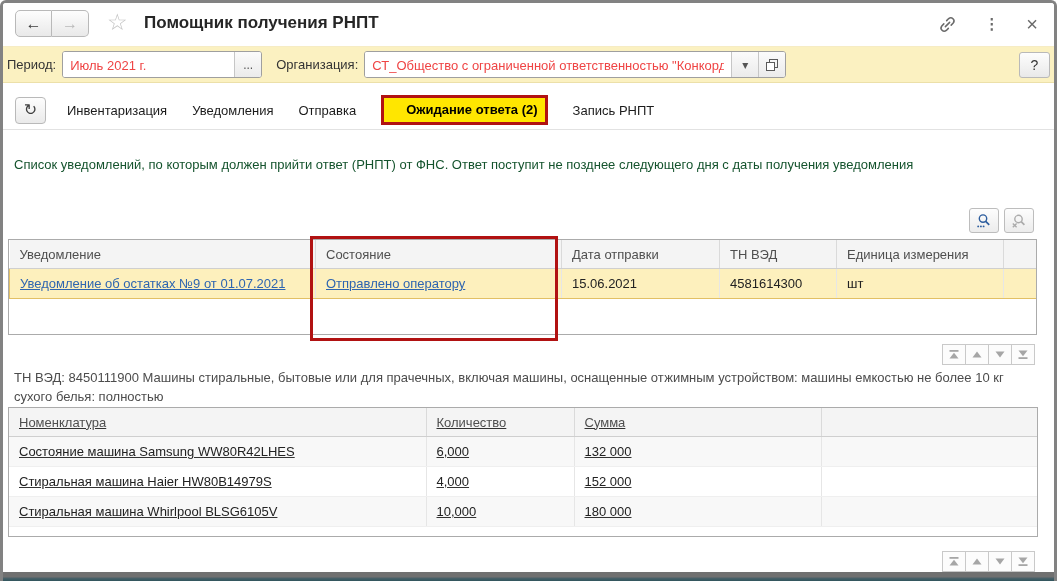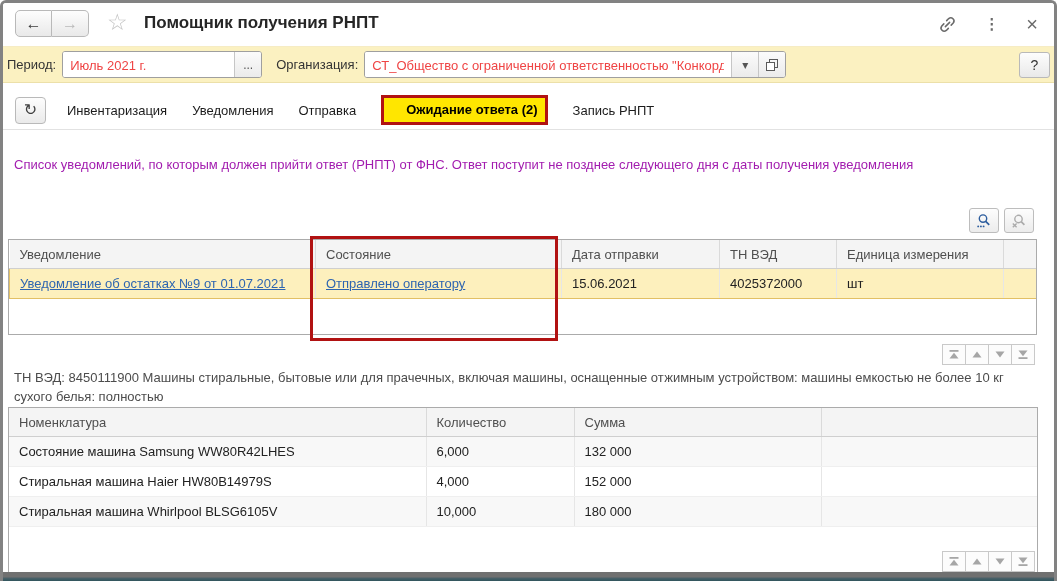--- a/index.html
+++ b/index.html
@@ -37,33 +37,33 @@
   
   .tabbar { position:absolute; left:0; top:88px; right:0; height:39px; box-sizing:border-box;
     display:flex; align-items:center; padding:0 12px; border-bottom:1px solid #e2e2e2; }
   .refreshbtn { width:31px; height:27px; border:1px solid #b9b9b9; border-radius:4px;
     background:linear-gradient(#fdfdfd,#eaeaea); color:#3f3f3f; font-size:16px; cursor:pointer;
     display:flex; align-items:center; justify-content:center; margin-right:21px; padding:0 0 2px 0; }
   .tab { margin-right:25px; color:#1b1b1b; white-space:nowrap; cursor:pointer; }
   .tabwrap-annotated { border:3px solid #b11212; margin-right:25px; }
   .tab.active { margin:0; padding:4px 7px 5px 22px; background:#ffe600; font-weight:bold; color:#000; display:inline-block; }
   
-  .desc { position:absolute; left:11px; top:154px; right:24px; color:#a21caf; line-height:16px; }
+  .desc { position:absolute; left:11px; top:154px; right:24px; color:#14532d; line-height:16px; }
   .tnvedinfo { position:absolute; left:11px; top:365px; width:1030px; color:#4c4c4c; line-height:19px; }
   
   .primarybtn { position:absolute; left:11px; top:204px; height:28px; padding:0 22px;
     background:linear-gradient(#ffef55,#ffd900); border:1px solid #cda900; border-radius:3px;
     box-shadow:0 1px 1px rgba(0,0,0,.18); font:bold 13px "Liberation Sans",sans-serif; color:#3a3000; cursor:pointer; }
   .searchgroup { position:absolute; left:966px; top:205px; display:flex; gap:5px; }
   .iconbtn { width:30px; height:25px; border:1px solid #bdbdbd; border-radius:3px;
     background:linear-gradient(#fdfdfd,#ececec); display:flex; align-items:center; justify-content:center; cursor:pointer; padding:0; }
   
   .tblbox { position:absolute; left:5px; background:#fff; border:1px solid #ababab; box-sizing:border-box; overflow:hidden; }
   #tbl1 { top:236px; width:1029px; height:96px; }
-  #tbl2 { top:404px; width:1030px; height:173px; }
+  #tbl2 { top:404px; width:1030px; height:130px;text-decoration:underline; }
   table.grid { border-collapse:collapse; table-layout:fixed; width:100%; }
   table.grid th { background:#f4f4f4; border-right:1px solid #dadada; border-bottom:1px solid #cfcfcf;
     font-weight:normal; text-align:left; padding:0 10px; height:28px; color:#4f4f4f;
     white-space:nowrap; overflow:hidden; }
   table.grid td { border-right:1px solid #e6e6e6; border-bottom:1px solid #efefef;
     padding:0 10px; height:29px; color:#222; white-space:nowrap; overflow:hidden; }
   table.grid th:last-child, table.grid td:last-child { border-right:none; }
   tr.selected td { background:#fdf0bd; border-top:1px solid #e2c065; border-bottom:1px solid #e2c065; }
   tr.selected td:first-child { border-left:1px solid #e2c065; }
   tr.tint td { background:#f8f8f8; }
@@ -190,21 +190,21 @@
         <th>Состояние</th>
         <th>Дата отправки</th>
         <th>ТН ВЭД</th>
         <th>Единица измерения</th>
         <th></th>
       </tr>
       <tr class="selected">
         <td><a class="gridlink">Уведомление об остатках №9 от 01.07.2021</a></td>
         <td><a class="gridlink">Отправлено оператору</a></td>
         <td>15.06.2021</td>
-        <td>4025372000</td>
+        <td>4581614300</td>
         <td>шт</td>
         <td></td>
       </tr>
     </tbody>
       </table>
   </div>
 
   <div class="annotation" id="ann-state"></div>
 
   <div class="navgroup" id="nav1">

